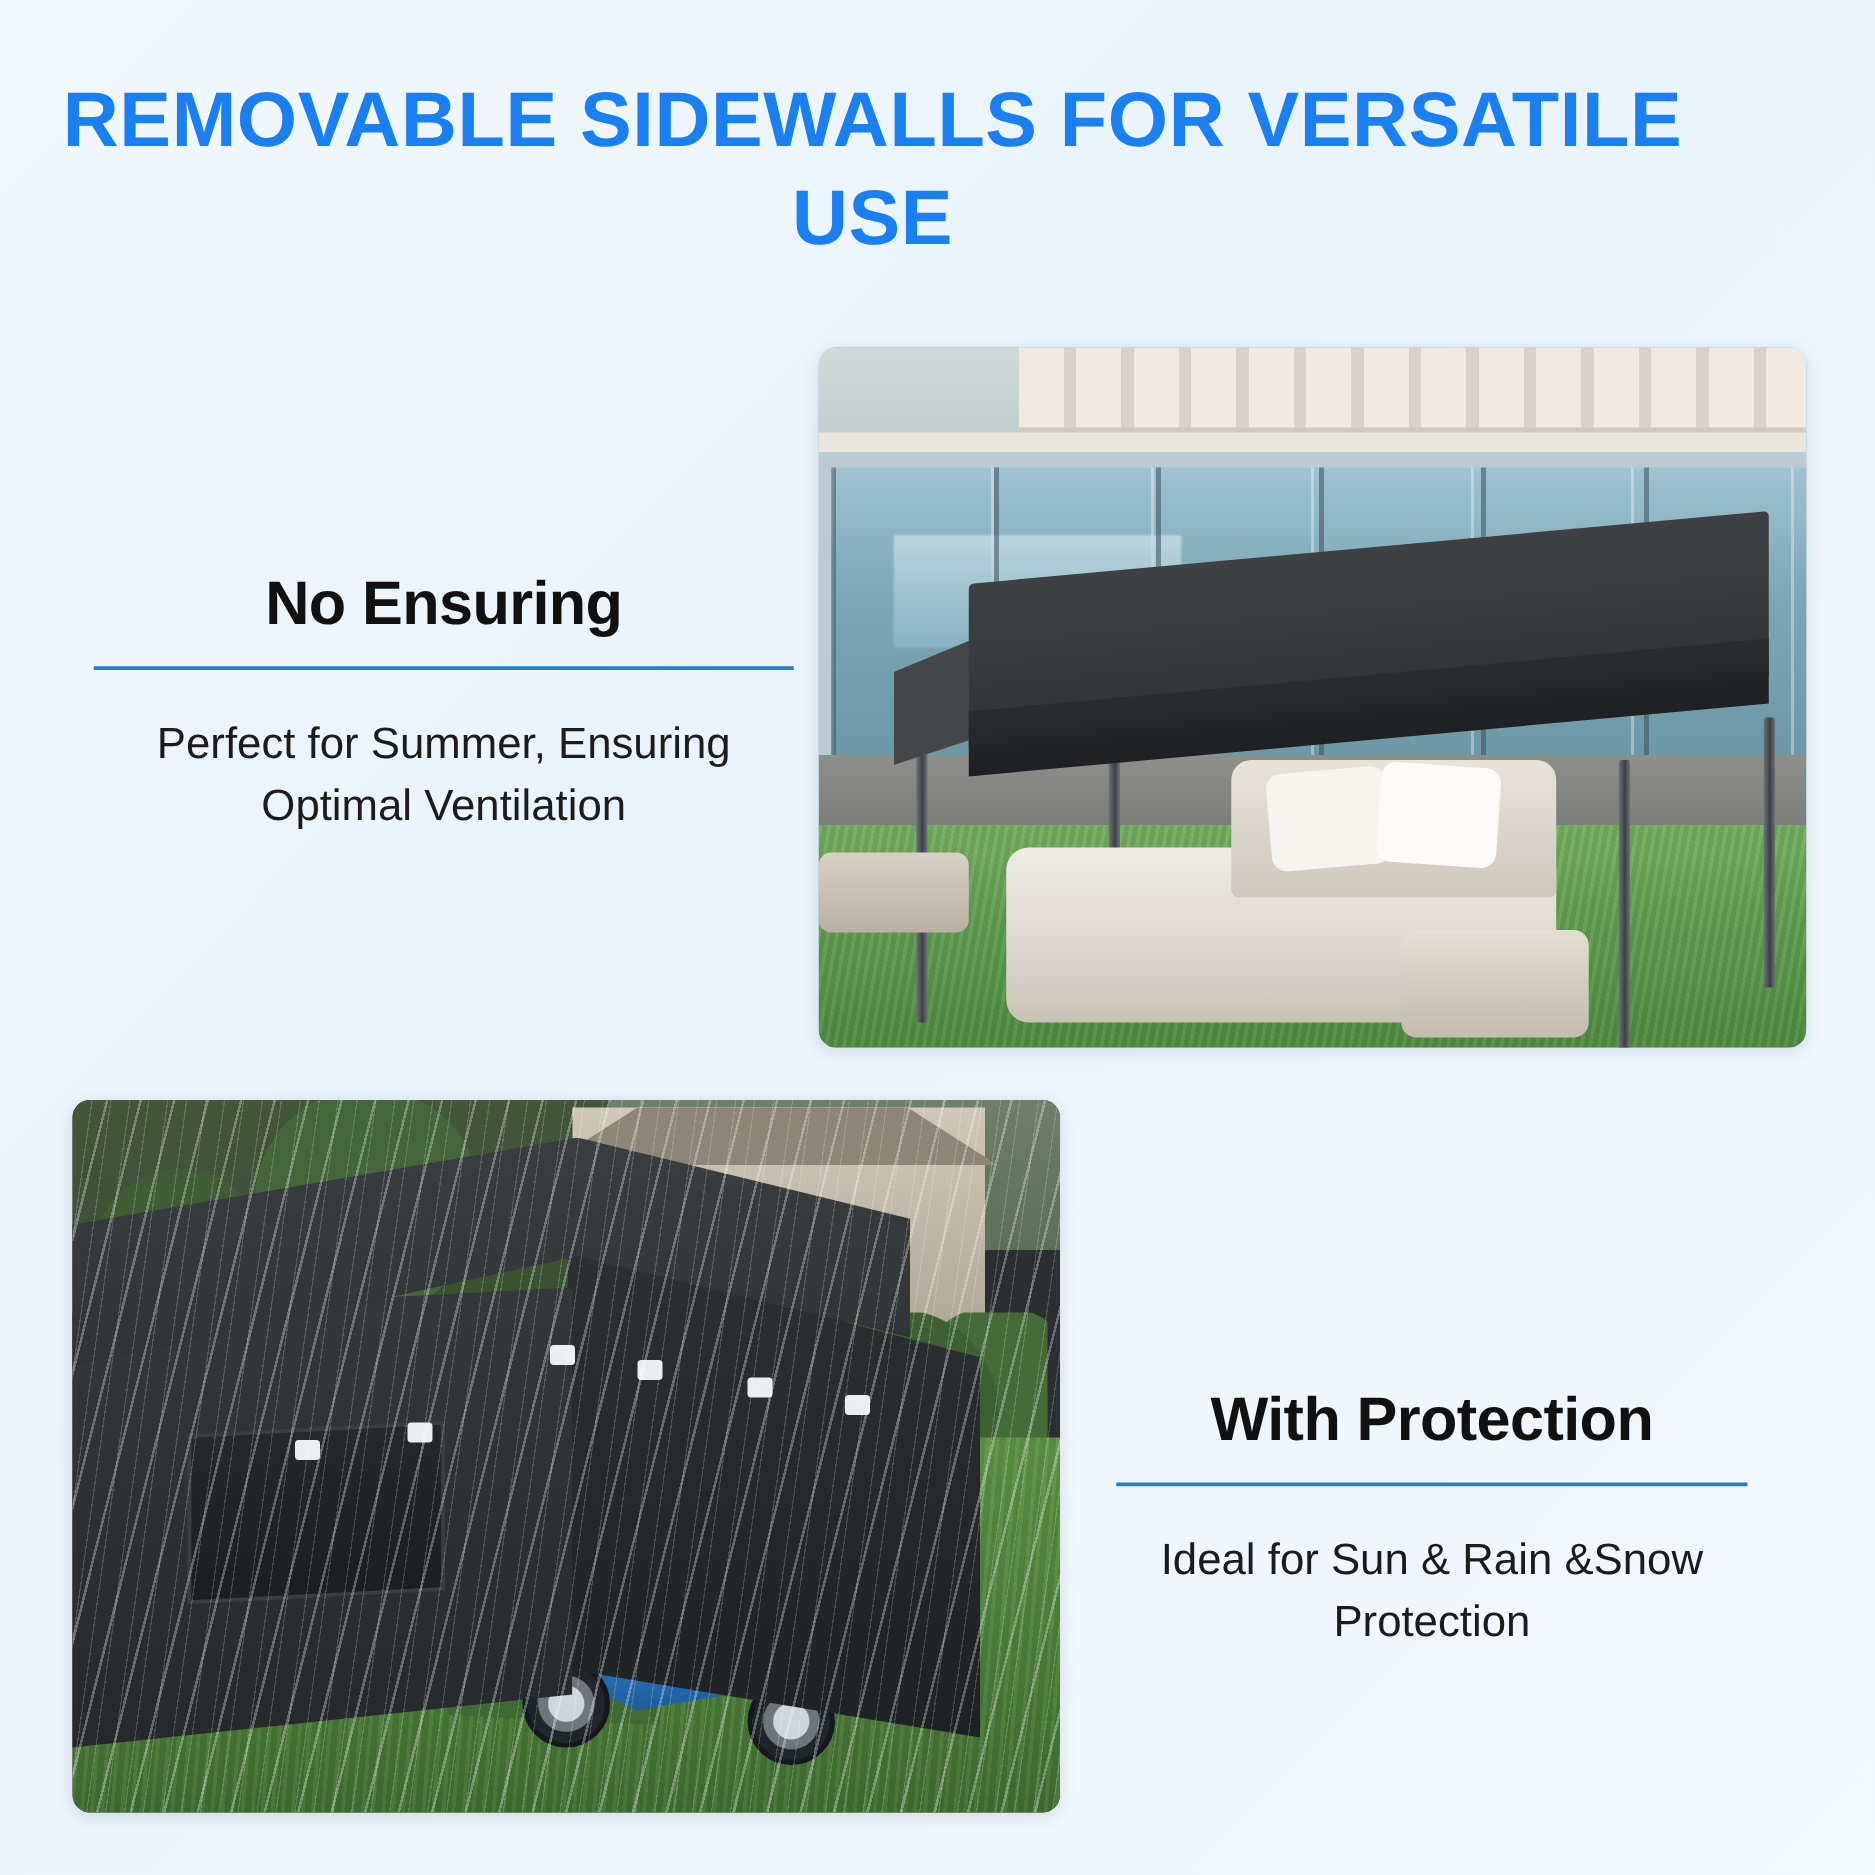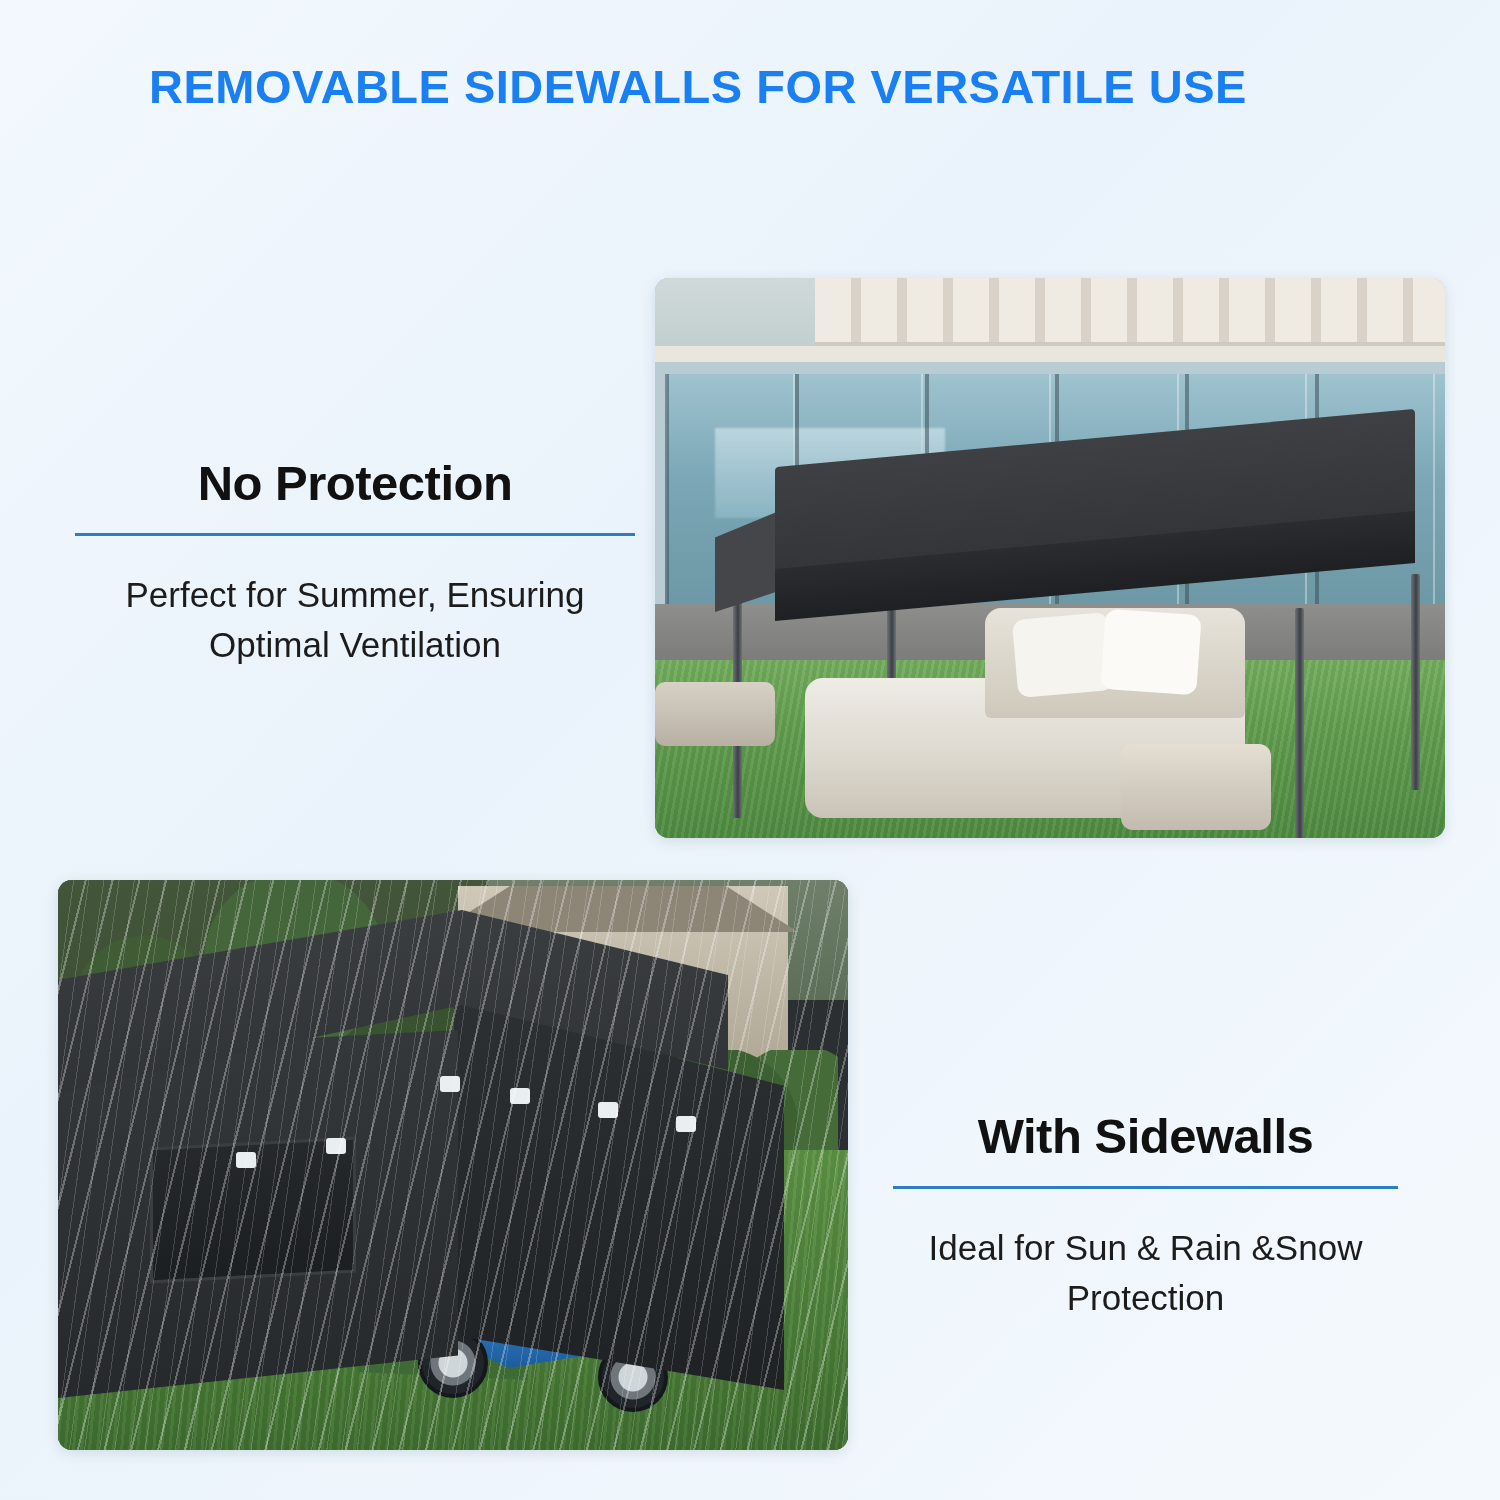--- a/index.html
+++ b/index.html
@@ -16,21 +16,21 @@
   }
 
   
   .headline {
     position: absolute;
     top: 58px;
     left: 0;
     width: 1396px;
     text-align: center;
     color: #1a7ff0;
-    font-size: 47px;
+    font-size: 62px;
     font-weight: bold;
     line-height: 1.25;
     letter-spacing: 0.5px;
   }
 
   
   .panel-top-text {
     position: absolute;
     left: 75px;
     top: 455px;
@@ -275,21 +275,21 @@
   }
   .panel-bottom-text .panel-title { text-align: center; }
   .panel-bottom-text .panel-desc { text-align: center; }
 </style>
 </head>
 <body>
 
 <div class="headline">REMOVABLE SIDEWALLS FOR VERSATILE USE</div>
 
 <div class="panel-top-text">
-  <div class="panel-title">No Protection</div>
+  <div class="panel-title">No Ensuring</div>
   <div class="rule"></div>
   <div class="panel-desc">Perfect for Summer, Ensuring Optimal Ventilation</div>
 </div>
 
 <div class="photo" id="photo-top">
   <div class="t-bg"></div>
   <div class="t-pergola"></div>
   <div class="t-house"></div>
   <div class="t-glass"></div>
   <div class="t-reflection"></div>
@@ -339,16 +339,16 @@
   <div class="b-clip" style="left:382px; top:196px;"></div>
   <div class="b-clip" style="left:452px; top:208px;"></div>
   <div class="b-clip" style="left:540px; top:222px;"></div>
   <div class="b-clip" style="left:618px; top:236px;"></div>
 
   <div class="rain"></div>
   <div class="rain2"></div>
 </div>
 
 <div class="panel-bottom-text">
-  <div class="panel-title">With Sidewalls</div>
+  <div class="panel-title">With Protection</div>
   <div class="rule"></div>
   <div class="panel-desc">Ideal for Sun &amp; Rain &amp;Snow Protection</div>
 </div>
 
 </body></html>

